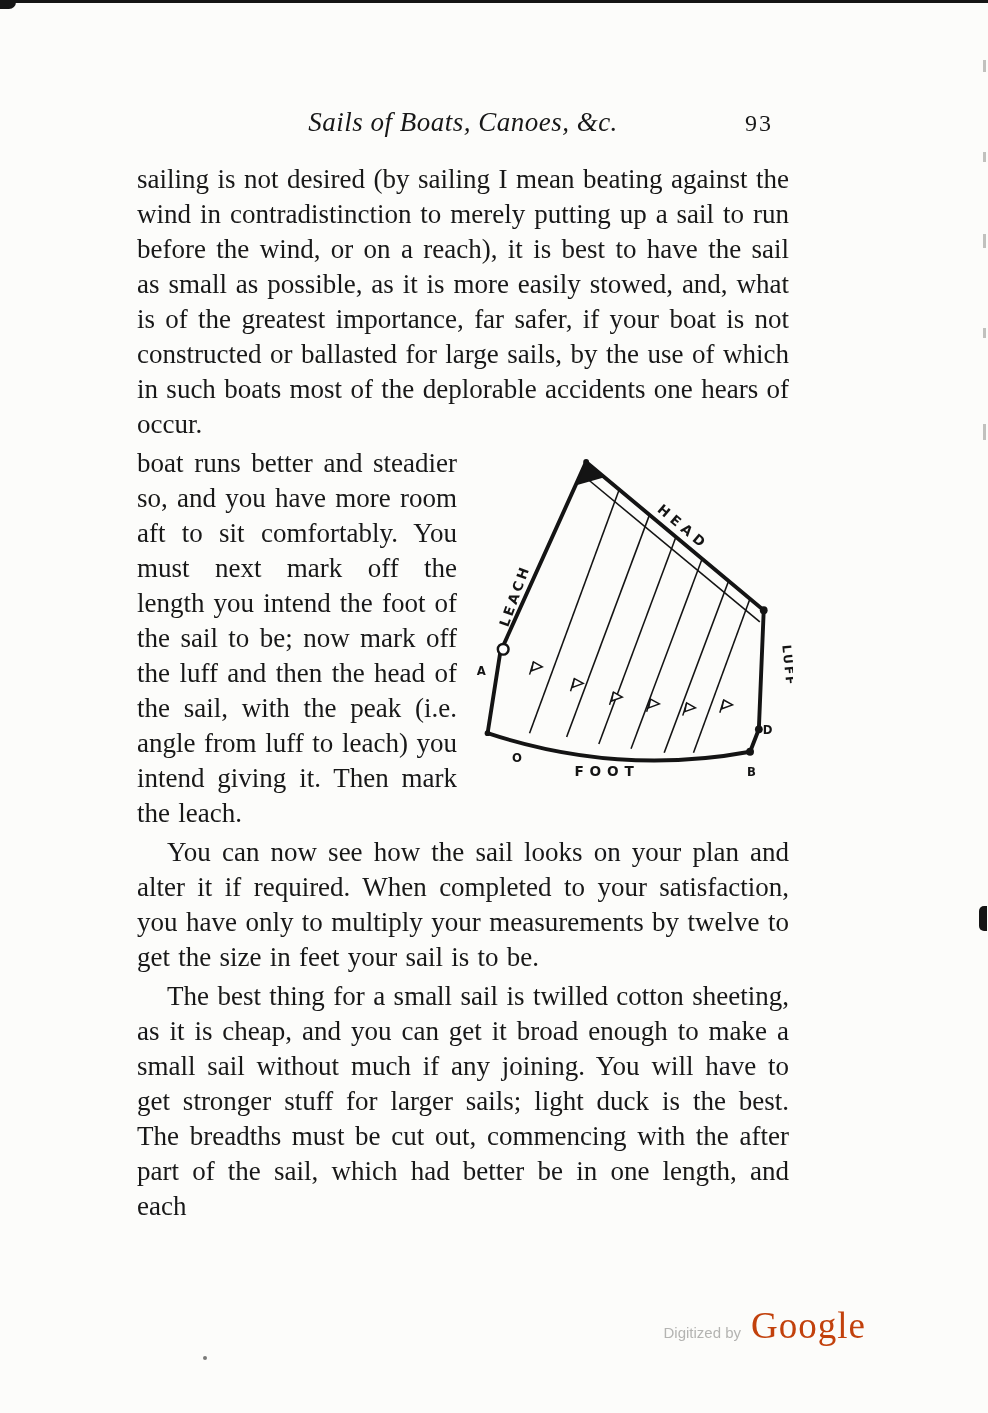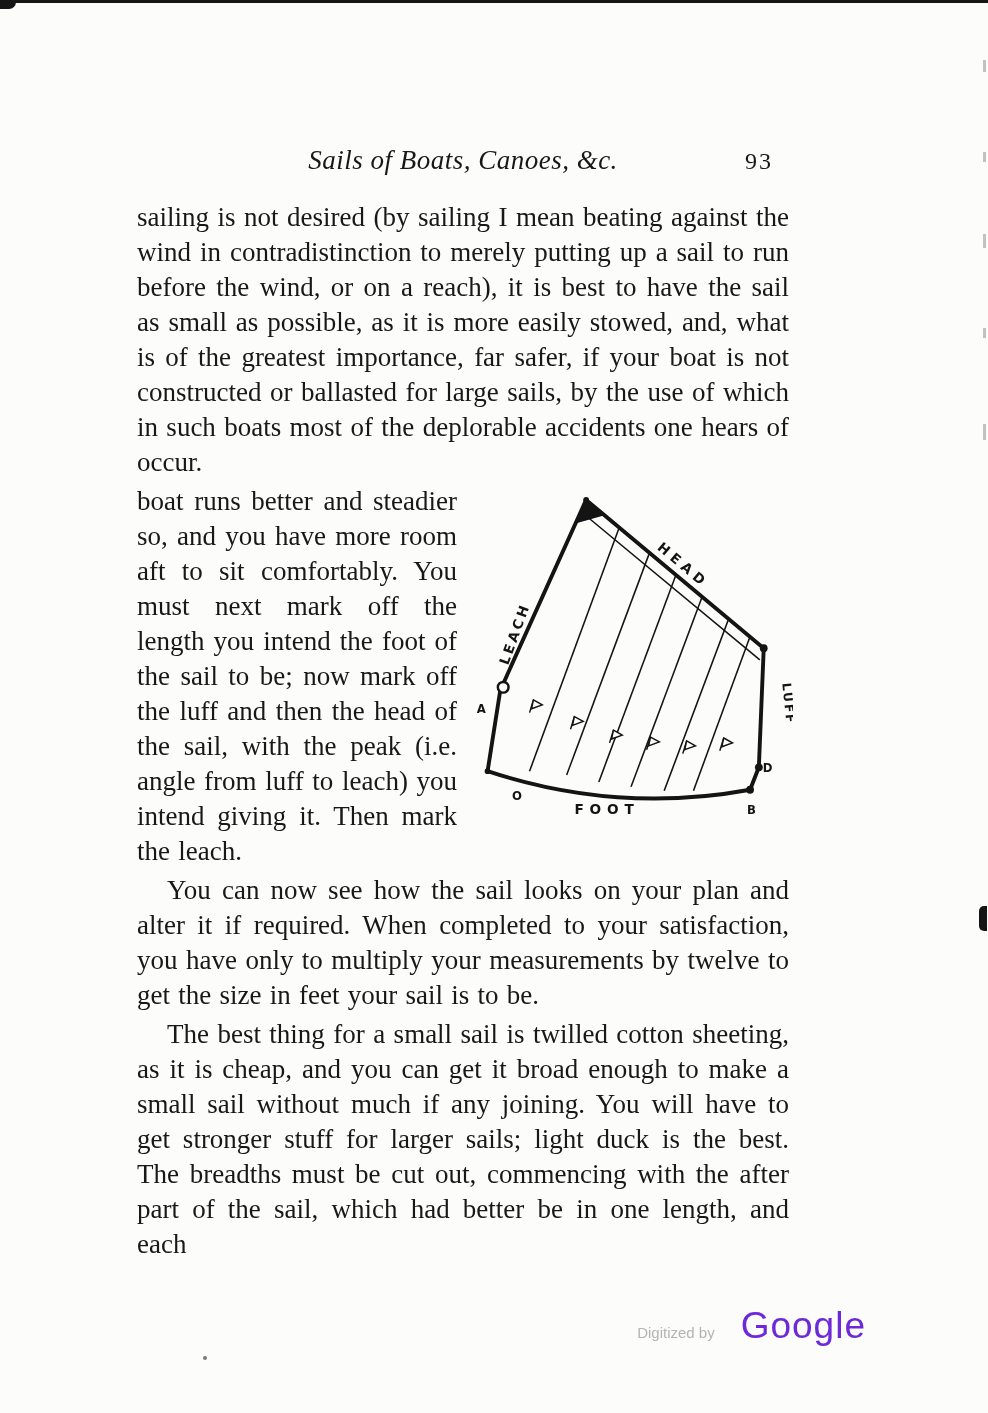--- a/index.html
+++ b/index.html
@@ -18,21 +18,20 @@
     width:660px;
   }
   .running-header{
     position:relative;
     text-align:center;
     font-style:italic;
     font-size:27px;
     line-height:32px;
     margin-bottom:24px;
     letter-spacing:0.5px;
-    margin-top:38px;
   }
   .page-number{
     position:absolute;
     right:20px;top:1px;
     font-style:normal;
     font-size:24px;
     letter-spacing:2px;
   }
   p.body-para{
     margin:4px;
@@ -50,30 +49,30 @@
   }
   .figure svg{display:block;width:100%;height:100%;}
   .diagram-label{
     font-family:"DejaVu Sans","Liberation Sans",sans-serif;
     font-weight:bold;
     fill:#141414;
   }
   .watermark{
     position:absolute;
     right:122px;bottom:66px;
-    display:flex;align-items:baseline;gap:26px;
+    display:flex;align-items:baseline;gap:10px;
     user-select:none;
   }
   .digitized{
     font-family:"Liberation Sans","DejaVu Sans",sans-serif;
     font-size:15px;color:#b4b4b2;
   }
   .google-logo{
-    font-family:Liberation Sans, sans-serif;
-    font-size:37px;color:#6d28d9;
+    font-family:Liberation Serif, serif;
+    font-size:37px;color:#c2410c;
     letter-spacing:1px;
   }
   
   .art{position:absolute;background:#151515;}
   .art-topline{left:0;top:0;width:988px;height:3px;}
   .art-corner{left:0;top:0;width:16px;height:9px;border-radius:0 0 7px 0;}
   .art-dash{right:2px;width:3px;background:#8f8f8d;opacity:.55;}
   .art-mark{right:1px;top:906px;width:8px;height:25px;border-radius:5px 0 0 5px;}
   .art-dot{left:203px;top:1356px;width:4px;height:4px;background:#7a7a78;border-radius:50%;}
 </style>

